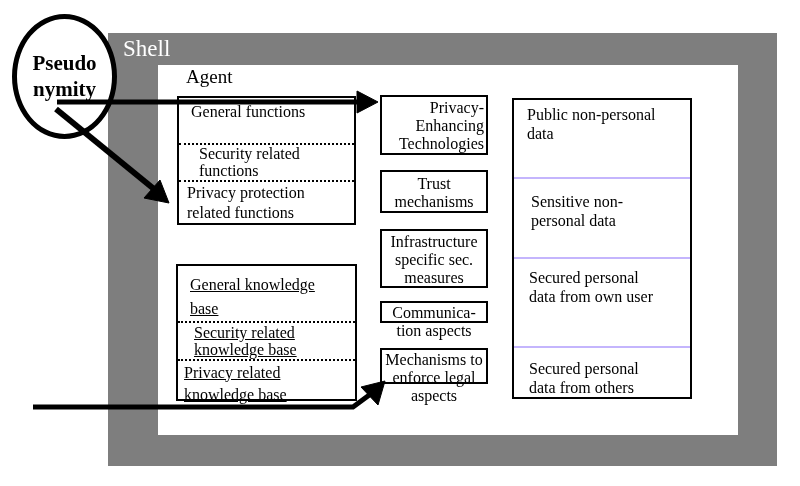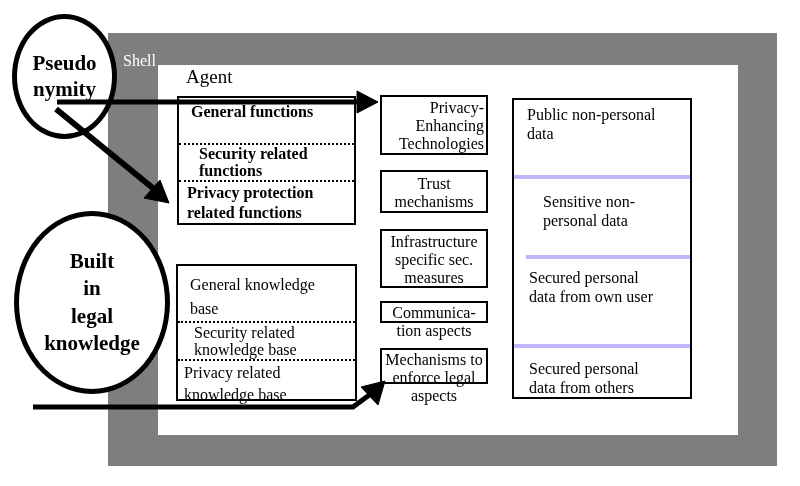--- a/index.html
+++ b/index.html
@@ -5,53 +5,53 @@
   html,body{margin:0;padding:0;background:#fff;}
   #stage{
     position:relative;width:800px;height:486px;background:#ffffff;overflow:hidden;
     font-family:"Liberation Serif","DejaVu Serif",serif;color:#000;
   }
   .abs{position:absolute;box-sizing:border-box;}
   .pre{white-space:pre-line;}
 
   
   #shell{left:108px;top:33px;width:669px;height:433px;background:#7e7e7e;z-index:1;}
-  #shell-label{left:123px;top:36px;font-size:16px;color:#ffffff;z-index:2;margin-top:16px;}
+  #shell-label{left:123px;top:36px;font-size:23px;color:#ffffff;z-index:2;}
   #agent{left:158px;top:65px;width:580px;height:370px;background:#ffffff;z-index:2;}
   #agent-label{left:186px;top:66px;font-size:19px;z-index:3;}
 
   
   .secbox{border:2px solid #000;background:#fff;z-index:3;display:flex;flex-direction:column;font-size:16px;}
   .secbox .sec{overflow:visible;}
   .dot{border-top:2px dotted #000;}
-  #fn-box{left:177px;top:96px;width:179px;height:129px;font-weight:bold;}
+  #fn-box{left:177px;top:96px;width:179px;height:129px;}
   #fn-s1{height:56px;padding:5px 2px 0 12px;line-height:1.15;}
   #fn-s2{height:36px;padding:1px 2px 0 20px;line-height:1.05;}
   #fn-s3{flex:1;padding:1px 2px 0 8px;line-height:1.25;}
-  #kb-box{left:176px;top:264px;width:181px;height:137px;}
+  #kb-box{left:176px;top:264px;width:181px;height:137px;text-decoration:underline;}
   #kb-s1{height:62px;padding:7px 2px 0 12px;line-height:1.5;}
   #kb-s2{height:35px;padding:1px 2px 0 16px;line-height:1.08;}
   #kb-s3{flex:1;padding:1px 2px 0 6px;line-height:1.4;}
 
   
   .mid{left:380px;width:108px;border:2px solid #000;background:#fff;z-index:3;
        font-size:16px;line-height:1.12;text-align:center;}
   #pet-box{top:95px;height:60px;text-align:right;padding:2px 2px 0 6px;}
   #trust-box{top:170px;height:43px;padding-top:3px;}
   #infra-box{top:229px;height:59px;padding-top:2px;}
   #comm-box{top:301px;height:22px;padding-top:1px;}
   #legal-box{top:348px;height:36px;padding-top:1px;}
 
   
   #data-col{left:512px;top:98px;width:180px;height:301px;border:2px solid #000;background:#fff;
             z-index:3;display:flex;flex-direction:column;font-size:16px;line-height:1.2;}
-  .dcell{border-bottom:4px solid #c4b5fd;}
+  .dcell{border-bottom:2px solid #c4b5fd;}
   .dcell:last-child{border-bottom:none;flex:1;}
   #dc1{height:72px;padding:5px 6px 0 13px;}
-  #dc2{height:66px;padding:13px 6px 0 17px;margin-left:12px;}
+  #dc2{height:66px;padding:13px 6px 0 17px;}
   #dc3{height:78px;padding:9px 6px 0 15px;}
   #dc4{padding:11px 6px 0 15px;}
 
   
   .ellipse{border:5px solid #000;border-radius:50%;background:#fff;z-index:5;
            display:flex;align-items:center;justify-content:center;text-align:center;
            font-weight:bold;font-size:21px;}
   #ellipse-pseudonymity{left:12px;top:14px;width:105px;height:125px;line-height:1.2;}
   #ellipse-legal{left:14px;top:211px;width:156px;height:183px;line-height:1.3;}
 
@@ -106,24 +106,20 @@
     <div id="dc2" class="dcell pre">Sensitive non-
 personal data</div>
     <div id="dc3" class="dcell pre">Secured personal
 data from own user</div>
     <div id="dc4" class="dcell pre">Secured personal
 data from others</div>
   </div>
 
   <div id="ellipse-pseudonymity" class="abs ellipse pre">Pseudo
 nymity</div>
-  <div id="ellipse-legal" class="abs ellipse pre">Built
-in
-legal
-knowledge</div>
 
   <svg id="arrows" class="abs" viewBox="0 0 800 486">
     <g stroke="#000" fill="#000">
 
       <line x1="57" y1="102" x2="360" y2="102" stroke-width="5"></line>
       <polygon points="378,102 357,91 357,113" stroke-width="1"></polygon>
 
       <line x1="56" y1="109" x2="154" y2="189" stroke-width="6"></line>
       <polygon points="169,203 144,198 160,180" stroke-width="1"></polygon>
 

